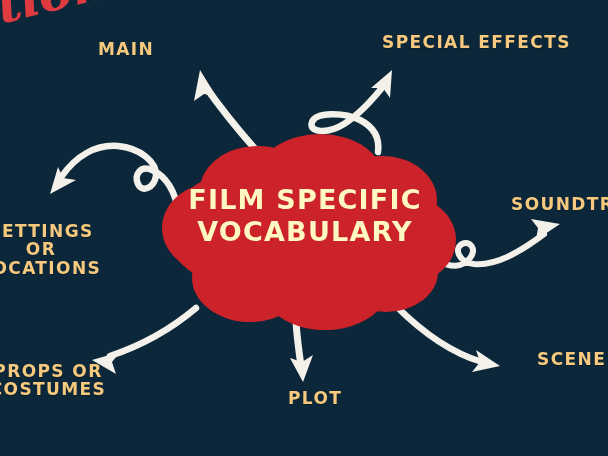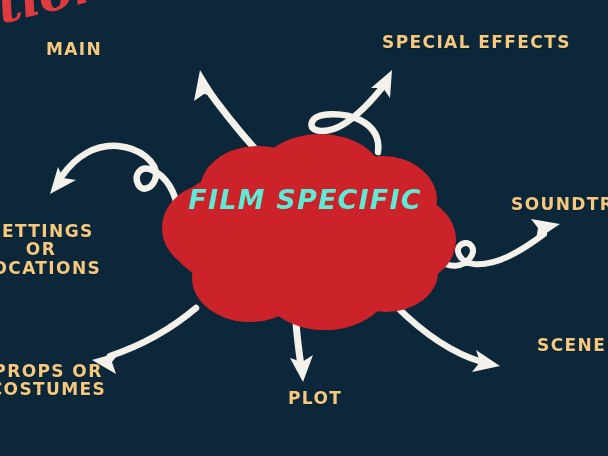--- a/index.html
+++ b/index.html
@@ -27,31 +27,31 @@
     white-space: nowrap;
     text-transform: uppercase;
     font-size: 17px;
     text-shadow: 0 1px 0 rgba(0,0,0,0.25);
   }
   .label.two-line { white-space: normal; }
 
   
   #lbl-main-characters {
     left: 46px; top: 40px;
-    text-align: left;
+    text-align: center;
     width: 160px;
   }
   #lbl-special-effects {
     left: 382px; top: 33px;
   }
   #lbl-soundtrack {
     left: 511px; top: 195px;
   }
   #lbl-scene {
-    left: 537px; top: 336px;
+    left: 537px; top: 350px;
   }
   #lbl-plot {
     left: 288px; top: 389px;
   }
   #lbl-props-costumes {
     left: -12px; top: 362px;
     width: 120px;
     text-align: center;
   }
   #lbl-settings-locations {
@@ -83,29 +83,28 @@
     top: 128px;
     width: 310px;
     height: 205px;
   }
   #cloud-text {
     position: absolute;
     left: 0;
     top: 56px;
     width: 310px;
     text-align: center;
-    color: #5eead4;
+    color: #fef9c3;
     font-family: "DejaVu Sans", sans-serif;
     font-weight: 700;
     font-size: 27px;
     letter-spacing: 1.2px;
     line-height: 1.18;
     text-transform: uppercase;
     pointer-events: none;
-    font-style: italic;
   }
 
   
   #arrows {
     position: absolute;
     left: 0; top: 0;
     width: 608px; height: 456px;
     pointer-events: none;
   }
   .arrow-stroke {
@@ -180,20 +179,21 @@
         <ellipse cx="232" cy="72" rx="55" ry="44"></ellipse>
         <ellipse cx="62" cy="100" rx="50" ry="44"></ellipse>
         <ellipse cx="256" cy="112" rx="50" ry="44"></ellipse>
         <ellipse cx="100" cy="150" rx="58" ry="44"></ellipse>
         <ellipse cx="175" cy="158" rx="64" ry="44"></ellipse>
         <ellipse cx="236" cy="144" rx="52" ry="40"></ellipse>
       </g>
     </svg>
     <div id="cloud-text">
       <span>FILM SPECiFiC</span><br>
+      <span>VOCABULARY</span>
     </div>
   </div>
 
   <div class="label two-line" id="lbl-main-characters">
     <span>MAiN</span><br>
   </div>
 
   <div class="label" id="lbl-special-effects">
     <span>SPECiAL EFFECTS</span>
   </div>

